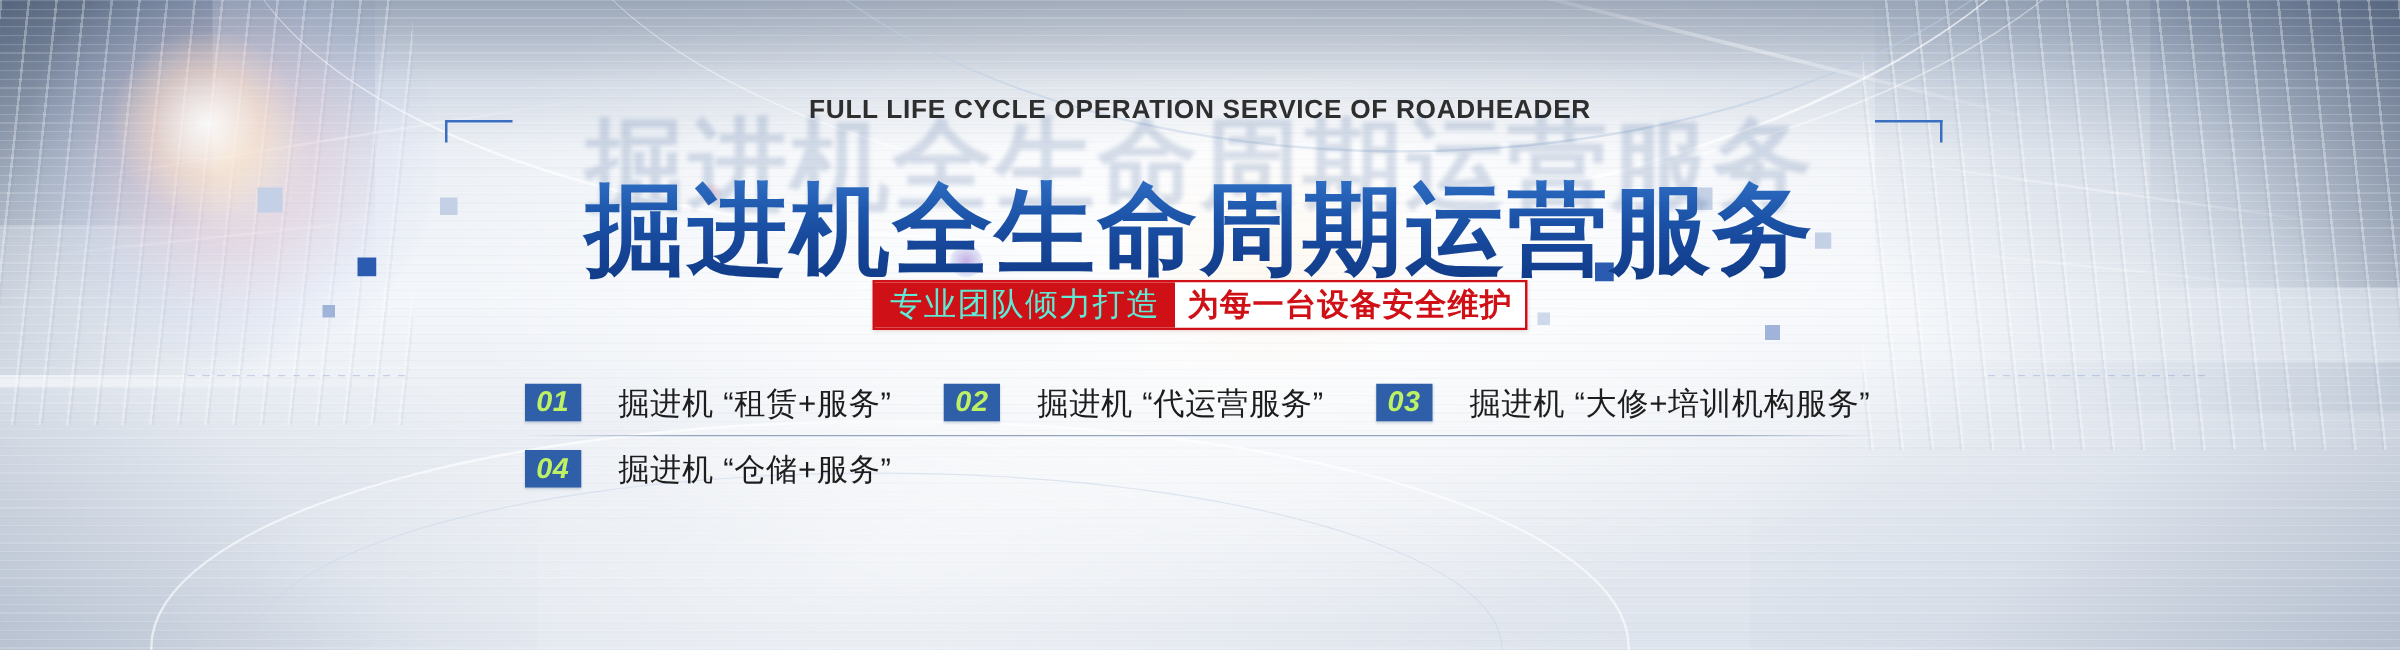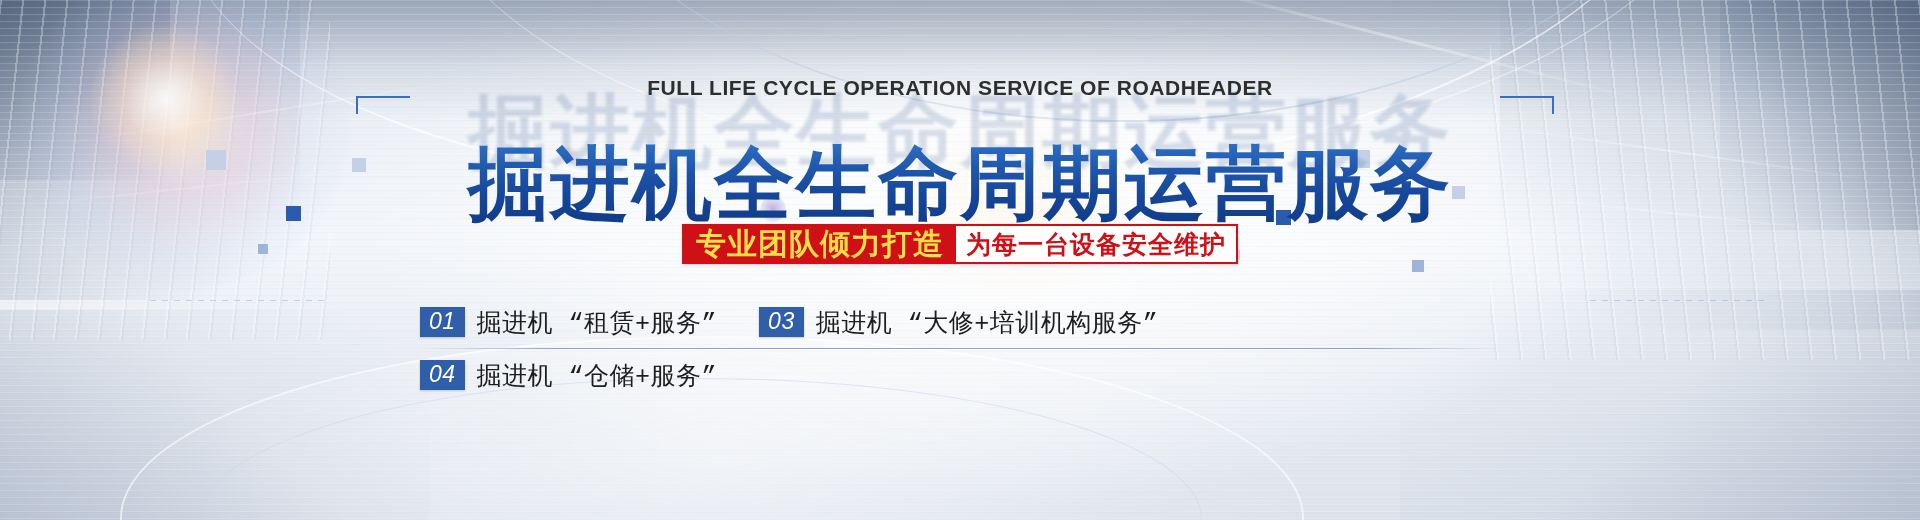--- a/index.html
+++ b/index.html
@@ -191,22 +191,22 @@
   .slogan{
     position:absolute;left:50%;transform:translateX(-50%);
     top:224px;
     display:flex;align-items:stretch;
     border:2px solid #cf1016;
     background:#ffffff;
     height:36px;
     box-shadow:0 1px 3px rgba(120,30,30,0.18);
   }
   .slogan-left{
-    background:#cf1016;color:#fde047;
-    font-size:30px;font-weight:bold;letter-spacing:1px;
+    background:#cf1016;color:#5eead4;
+    font-size:26px;font-weight:normal;letter-spacing:1px;
     padding:0 12px;display:flex;align-items:center;
     font-family:"DejaVu Sans","Liberation Sans",sans-serif;
     line-height:1;
   }
   .slogan-right{
     background:#ffffff;color:#cf1016;
     font-size:25px;font-weight:bold;letter-spacing:1px;
     padding:0 10px;display:flex;align-items:center;
     font-family:Liberation Sans, sans-serif;
     line-height:1;
@@ -221,32 +221,32 @@
     display:flex;align-items:center;height:52px;
   }
   .svc-row.row1{justify-content:flex-start;}
   .svc-row.row2{justify-content:flex-start;}
   .svc-divider{
     width:100%;height:1px;
     background:linear-gradient(90deg,rgba(150,168,196,0) 0%,rgba(130,150,182,0.85) 12%,rgba(130,150,182,0.85) 88%,rgba(150,168,196,0) 100%);
   }
   .svc-item{display:flex;align-items:center;}
   .svc-num{
-    background:#2f5fa8;color:#ffffff;
-    font-size:23px;font-weight:normal;font-style:italic;
+    background:#2f5fa8;color:#bef264;
+    font-size:23px;font-weight:bold;font-style:italic;
     padding:2px 9px 3px 9px;
     font-family:"Liberation Sans","DejaVu Sans",sans-serif;
     line-height:1.05;
     letter-spacing:0.5px;
     box-shadow:0 1px 2px rgba(40,70,120,0.25);
   }
   .svc-text{
-    margin-left:12px;
+    margin-left:30px;
     font-size:25px;color:#1d1d1d;font-weight:normal;
-    font-family:Liberation Mono, monospace;
+    font-family:Liberation Sans, sans-serif;
     white-space:nowrap;
     letter-spacing:0.5px;
   }
 </style>
 </head>
 <body>
 
 <div id="banner">
 
   <div class="bg-layer">
@@ -312,20 +312,24 @@
     </div>
 
     <div class="services">
 
       <div class="svc-row row1">
         <div class="svc-item" style="margin-left:0px;">
           <span class="svc-num">01</span>
           <span class="svc-text">掘进机 “租赁+服务”</span>
         </div>
         <div class="svc-item" style="margin-left:42px;">
+          <span class="svc-num">02</span>
+          <span class="svc-text">掘进机 “代运营服务”</span>
+        </div>
+        <div class="svc-item" style="margin-left:42px;">
           <span class="svc-num">03</span>
           <span class="svc-text">掘进机 “大修+培训机构服务”</span>
         </div>
       </div>
 
       <div class="svc-divider"></div>
 
       <div class="svc-row row2">
         <div class="svc-item" style="margin-left:0px;">
           <span class="svc-num">04</span>

